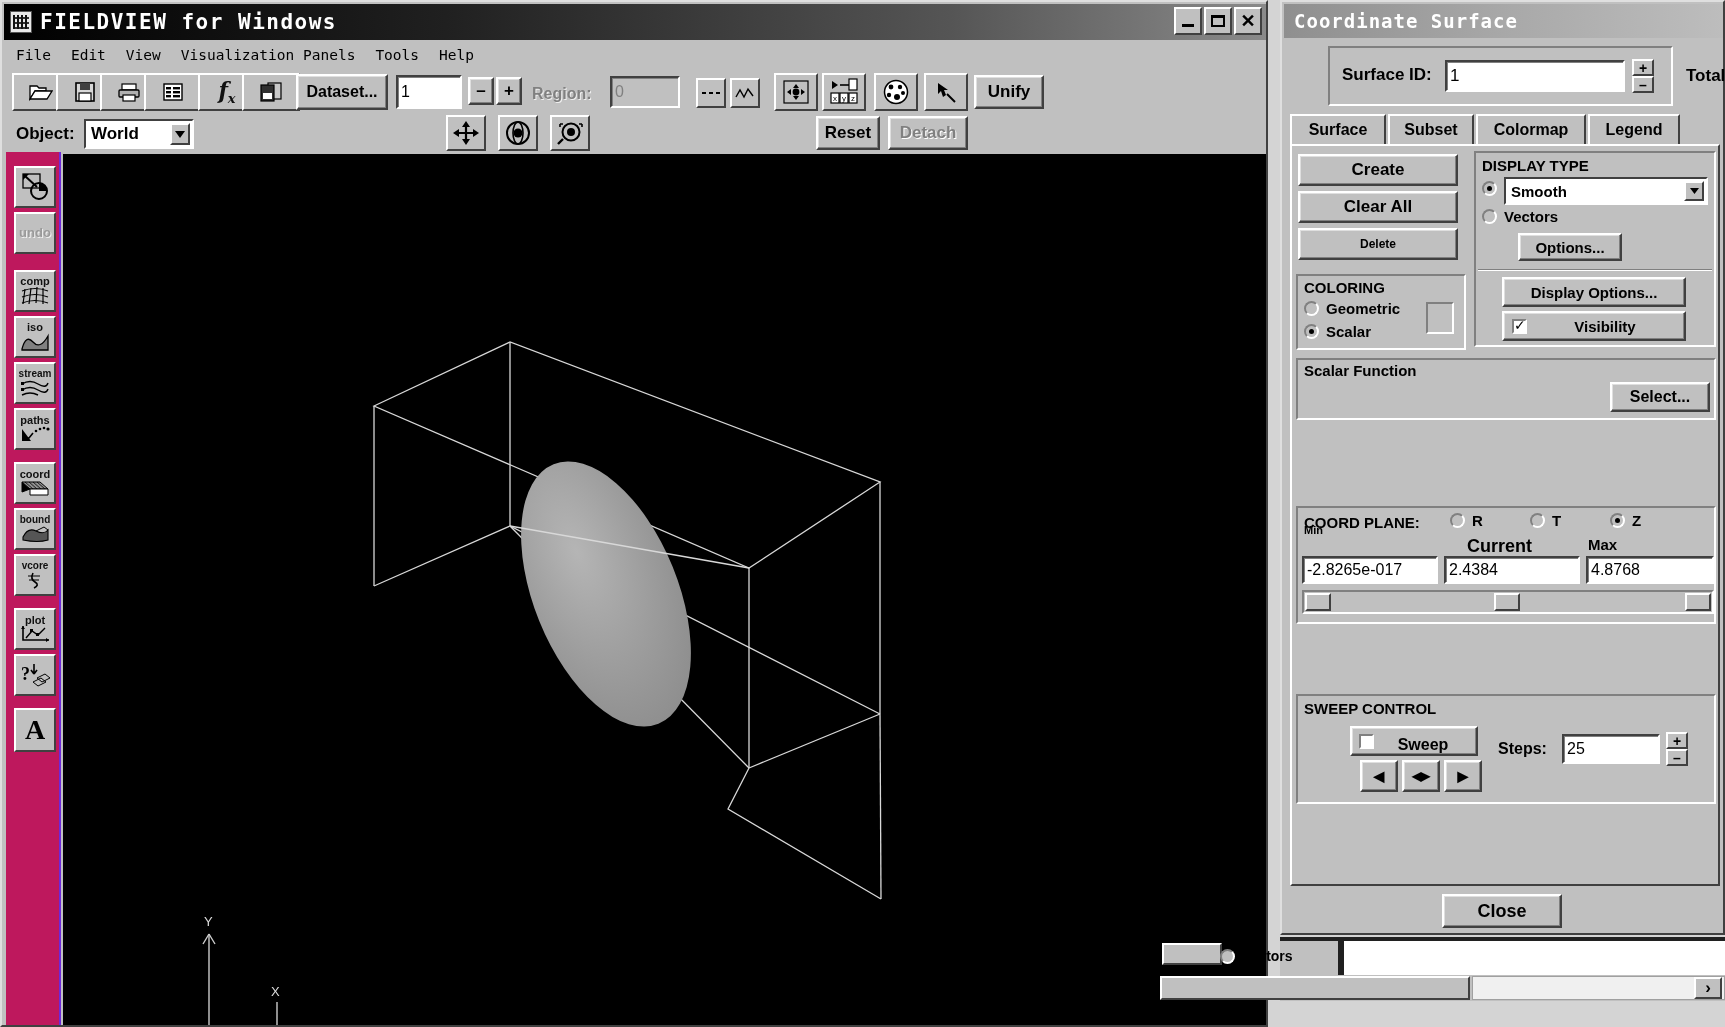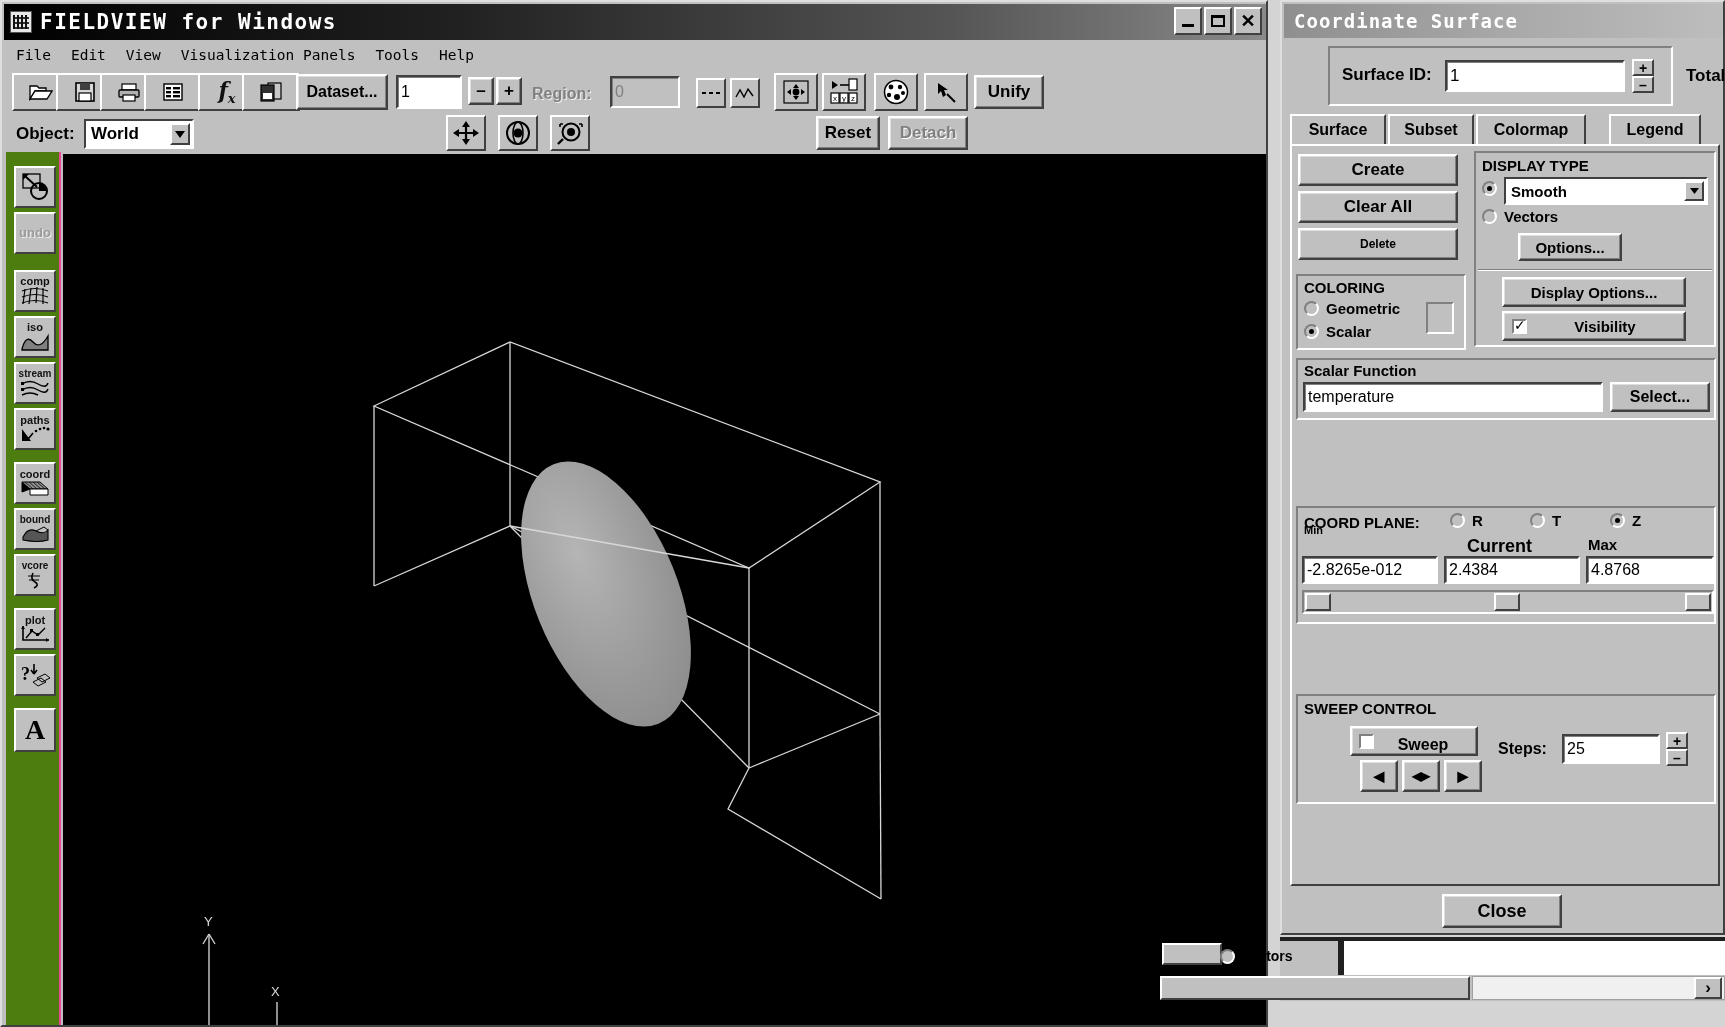--- a/index.html
+++ b/index.html
@@ -75,21 +75,21 @@
           display:flex;align-items:center;justify-content:center;overflow:hidden;}
   .tbtn.wide { width: 44px; }
   .ticon { font-size: 20px; line-height:1; color:#111; }
 
   
   #tb2 { position: absolute; left: 4px; top: 112px; width: 1258px; height: 38px;
          background: #c0c0c0; }
 
   
   #ltool { position: absolute; left: 4px; top: 150px; width: 55px; height: 873px;
-           background: #4d7c0f; border-right:2px solid #ec4899;}
+           background: #be185d; border-right:2px solid #6d28d9;}
   .lbtn { position: absolute; left: 8px; width: 42px; height: 42px;
           background: #c0c0c0; border: 2px solid; border-color:#ffffff #404040 #404040 #ffffff;
           display:flex; flex-direction:column; align-items:center; justify-content:center;
           overflow:hidden; }
   .lbtn .cap { font-size: 11px; font-weight:bold; line-height:10px; color:#111;
                font-family:"Liberation Sans",sans-serif; }
   .lbtn.dis .cap, .lbtn.dis .glyph { color:#9a9a9a; text-shadow: 1px 1px 0 #efefef; }
 
   
   #viewport { position: absolute; left: 61px; top: 152px; width: 1203px; height: 871px;
@@ -463,21 +463,21 @@
         <div>+</div>
         <div>–</div>
       </div>
     </div>
     <div class="lbl" style="left:404px;top:64px;font-size:17px;">Total:</div>
 
     <div class="tabbar">
       <div class="tab" style="left:0px;width:96px;background:#c0c0c0;">Surface</div>
       <div class="tab" style="left:98px;width:86px;">Subset</div>
       <div class="tab" style="left:186px;width:110px;">Colormap</div>
-      <div class="tab" style="left:298px;width:92px;margin-left:21px;">Legend</div>
+      <div class="tab" style="left:298px;width:92px;">Legend</div>
     </div>
 
     <div style="position:absolute;left:8px;top:142px;width:430px;height:742px;background:#c0c0c0;
                 border:2px solid;border-color:#ffffff #404040 #404040 #ffffff;">
 
       <div class="btn" style="position:absolute;left:6px;top:8px;width:160px;height:32px;font-size:17px;">Create</div>
       <div class="btn" style="position:absolute;left:6px;top:45px;width:160px;height:32px;font-size:17px;">Clear All</div>
       <div class="btn" style="position:absolute;left:6px;top:82px;width:160px;height:32px;font-size:12px;">Delete</div>
 
       <div class="grpbox" style="left:4px;top:128px;width:170px;height:76px;background:#c0c0c0;">
@@ -508,39 +508,38 @@
                     border-top:1px solid #808080;border-bottom:1px solid #ffffff;"></div>
         <div class="btn" style="position:absolute;left:26px;top:124px;width:184px;height:30px;font-size:15px;">Display Options...</div>
         <div class="btn" style="position:absolute;left:26px;top:158px;width:184px;height:30px;font-size:15px;">
           <span class="chk on" style="position:absolute;left:8px;top:6px;"></span>
           <span style="margin-left:22px;">Visibility</span>
         </div>
       </div>
 
       <div class="grpbox" style="left:4px;top:212px;width:420px;height:62px;background:#c0c0c0;">
         <div class="lbl" style="left:6px;top:2px;font-size:15px;">Scalar Function</div>
-        <div class="field" style="position:absolute;left:5px;top:22px;width:300px;height:30px;font-size:16px;">temperature</div>
         <div class="btn" style="position:absolute;left:312px;top:22px;width:100px;height:30px;font-size:16px;">Select...</div>
       </div>
 
       <div class="grpbox" style="left:4px;top:360px;width:420px;height:118px;background:#c0c0c0;">
         <div class="lbl" style="left:6px;top:6px;font-size:15px;">COORD PLANE:</div>
 
         <div class="radio" style="left:152px;top:5px;"></div>
         <div class="lbl" style="left:174px;top:4px;font-size:15px;">R</div>
         <div class="radio" style="left:232px;top:5px;"></div>
         <div class="lbl" style="left:254px;top:4px;font-size:15px;">T</div>
         <div class="radio on" style="left:312px;top:5px;"></div>
         <div class="lbl" style="left:334px;top:4px;font-size:15px;">Z</div>
 
         <div class="lbl" style="left:6px;top:16px;font-size:11px;">Min</div>
         <div class="lbl" style="left:148px;top:28px;font-size:18px;margin-left:21px;">Current</div>
         <div class="lbl" style="left:290px;top:28px;font-size:15px;">Max</div>
 
-        <div class="field" style="position:absolute;left:4px;top:48px;width:136px;height:28px;font-size:16px;">-2.8265e-012</div>
+        <div class="field" style="position:absolute;left:4px;top:48px;width:136px;height:28px;font-size:16px;">-2.8265e-017</div>
         <div class="field" style="position:absolute;left:146px;top:48px;width:136px;height:28px;font-size:16px;">2.4384</div>
         <div class="field" style="position:absolute;left:288px;top:48px;width:128px;height:28px;font-size:16px;">4.8768</div>
 
         <div class="track" style="left:4px;top:82px;width:412px;">
           <div class="thumb" style="left:1px;"></div>
           <div class="thumb" style="left:190px;"></div>
           <div class="thumb" style="left:381px;"></div>
         </div>
       </div>
 

